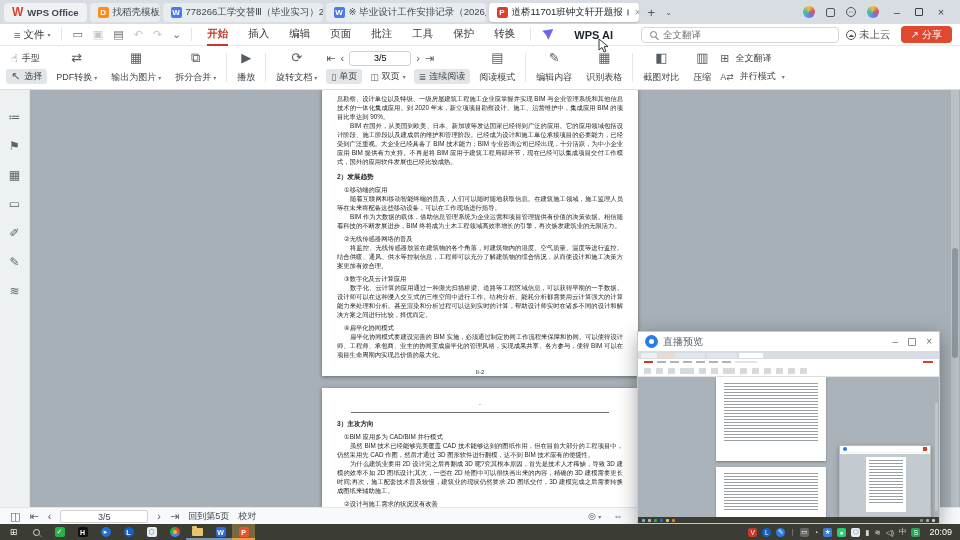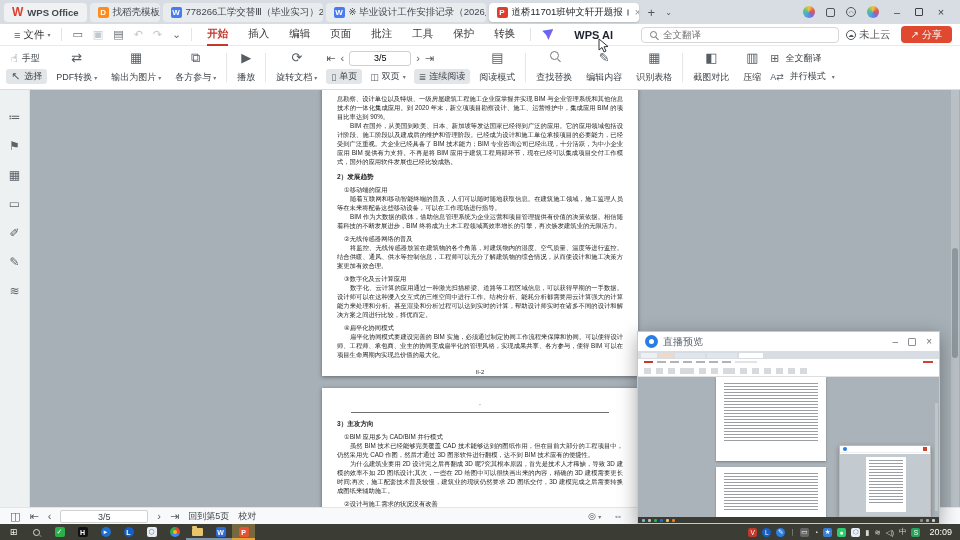--- a/index.html
+++ b/index.html
@@ -230,21 +230,21 @@
   <div class="tb-big">
     <span class="bigico">▦</span>
     <span class="lblrow">
         <span>输出为图片</span>
         <span class="caret">▾</span>
       </span>
   </div>
   <div class="tb-big">
     <span class="bigico">⧉</span>
     <span class="lblrow">
-        <span>各方参与</span>
+        <span>拆分合并</span>
         <span class="caret">▾</span>
       </span>
   </div>
   <div class="vdiv"></div>
   <div class="tb-big">
     <span class="bigico">▶</span>
     <span>播放</span>
   </div>
   <div class="vdiv"></div>
   <div class="tb-big">
@@ -278,24 +278,20 @@
         <span class="gico" style="font-size:9px">≣</span>
         <span>连续阅读</span>
       </span>
     </div>
   </div>
   <div class="tb-big">
     <span class="bigico">▤</span>
     <span>阅读模式</span>
   </div>
   <div class="vdiv"></div>
-  <div class="tb-big">
-    <span class="mag" style="width:9px;height:9px"></span>
-    <span>查找替换</span>
-  </div>
   <div class="tb-big">
     <span class="bigico">✎</span>
     <span>编辑内容</span>
   </div>
   <div class="tb-big">
     <span class="bigico">▦</span>
     <span>识别表格</span>
   </div>
   <div class="vdiv"></div>
   <div class="tb-big">

